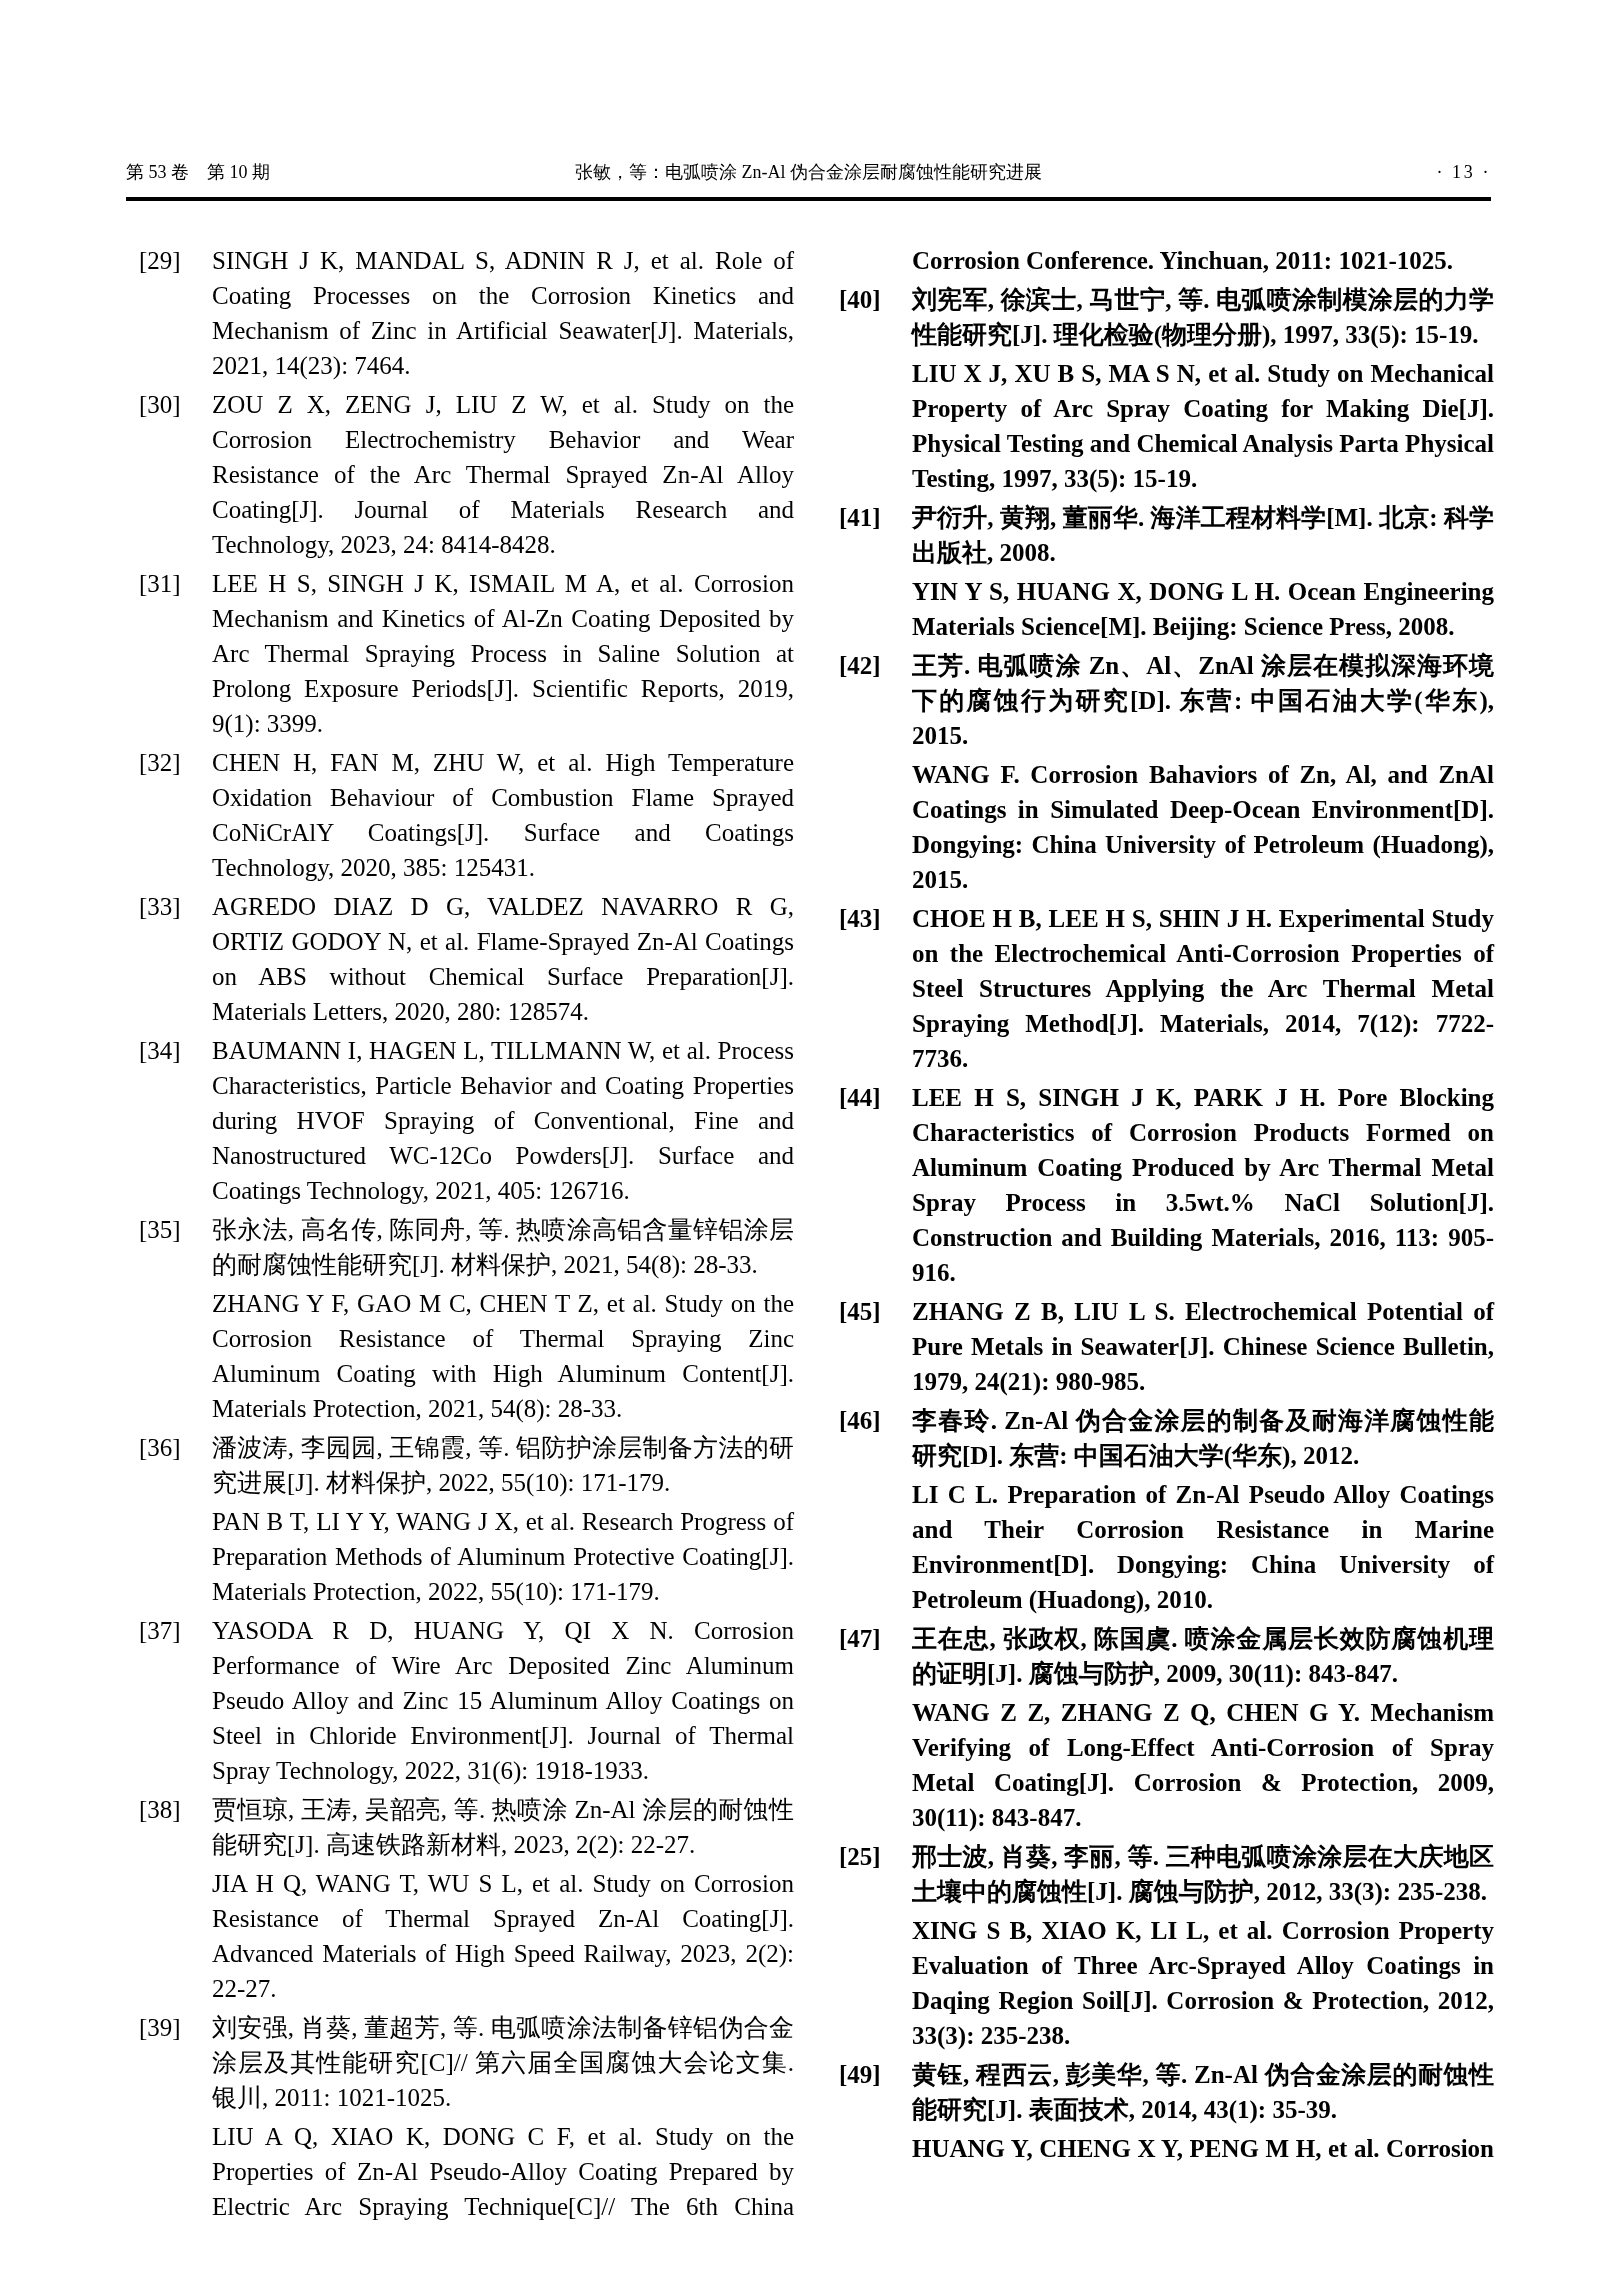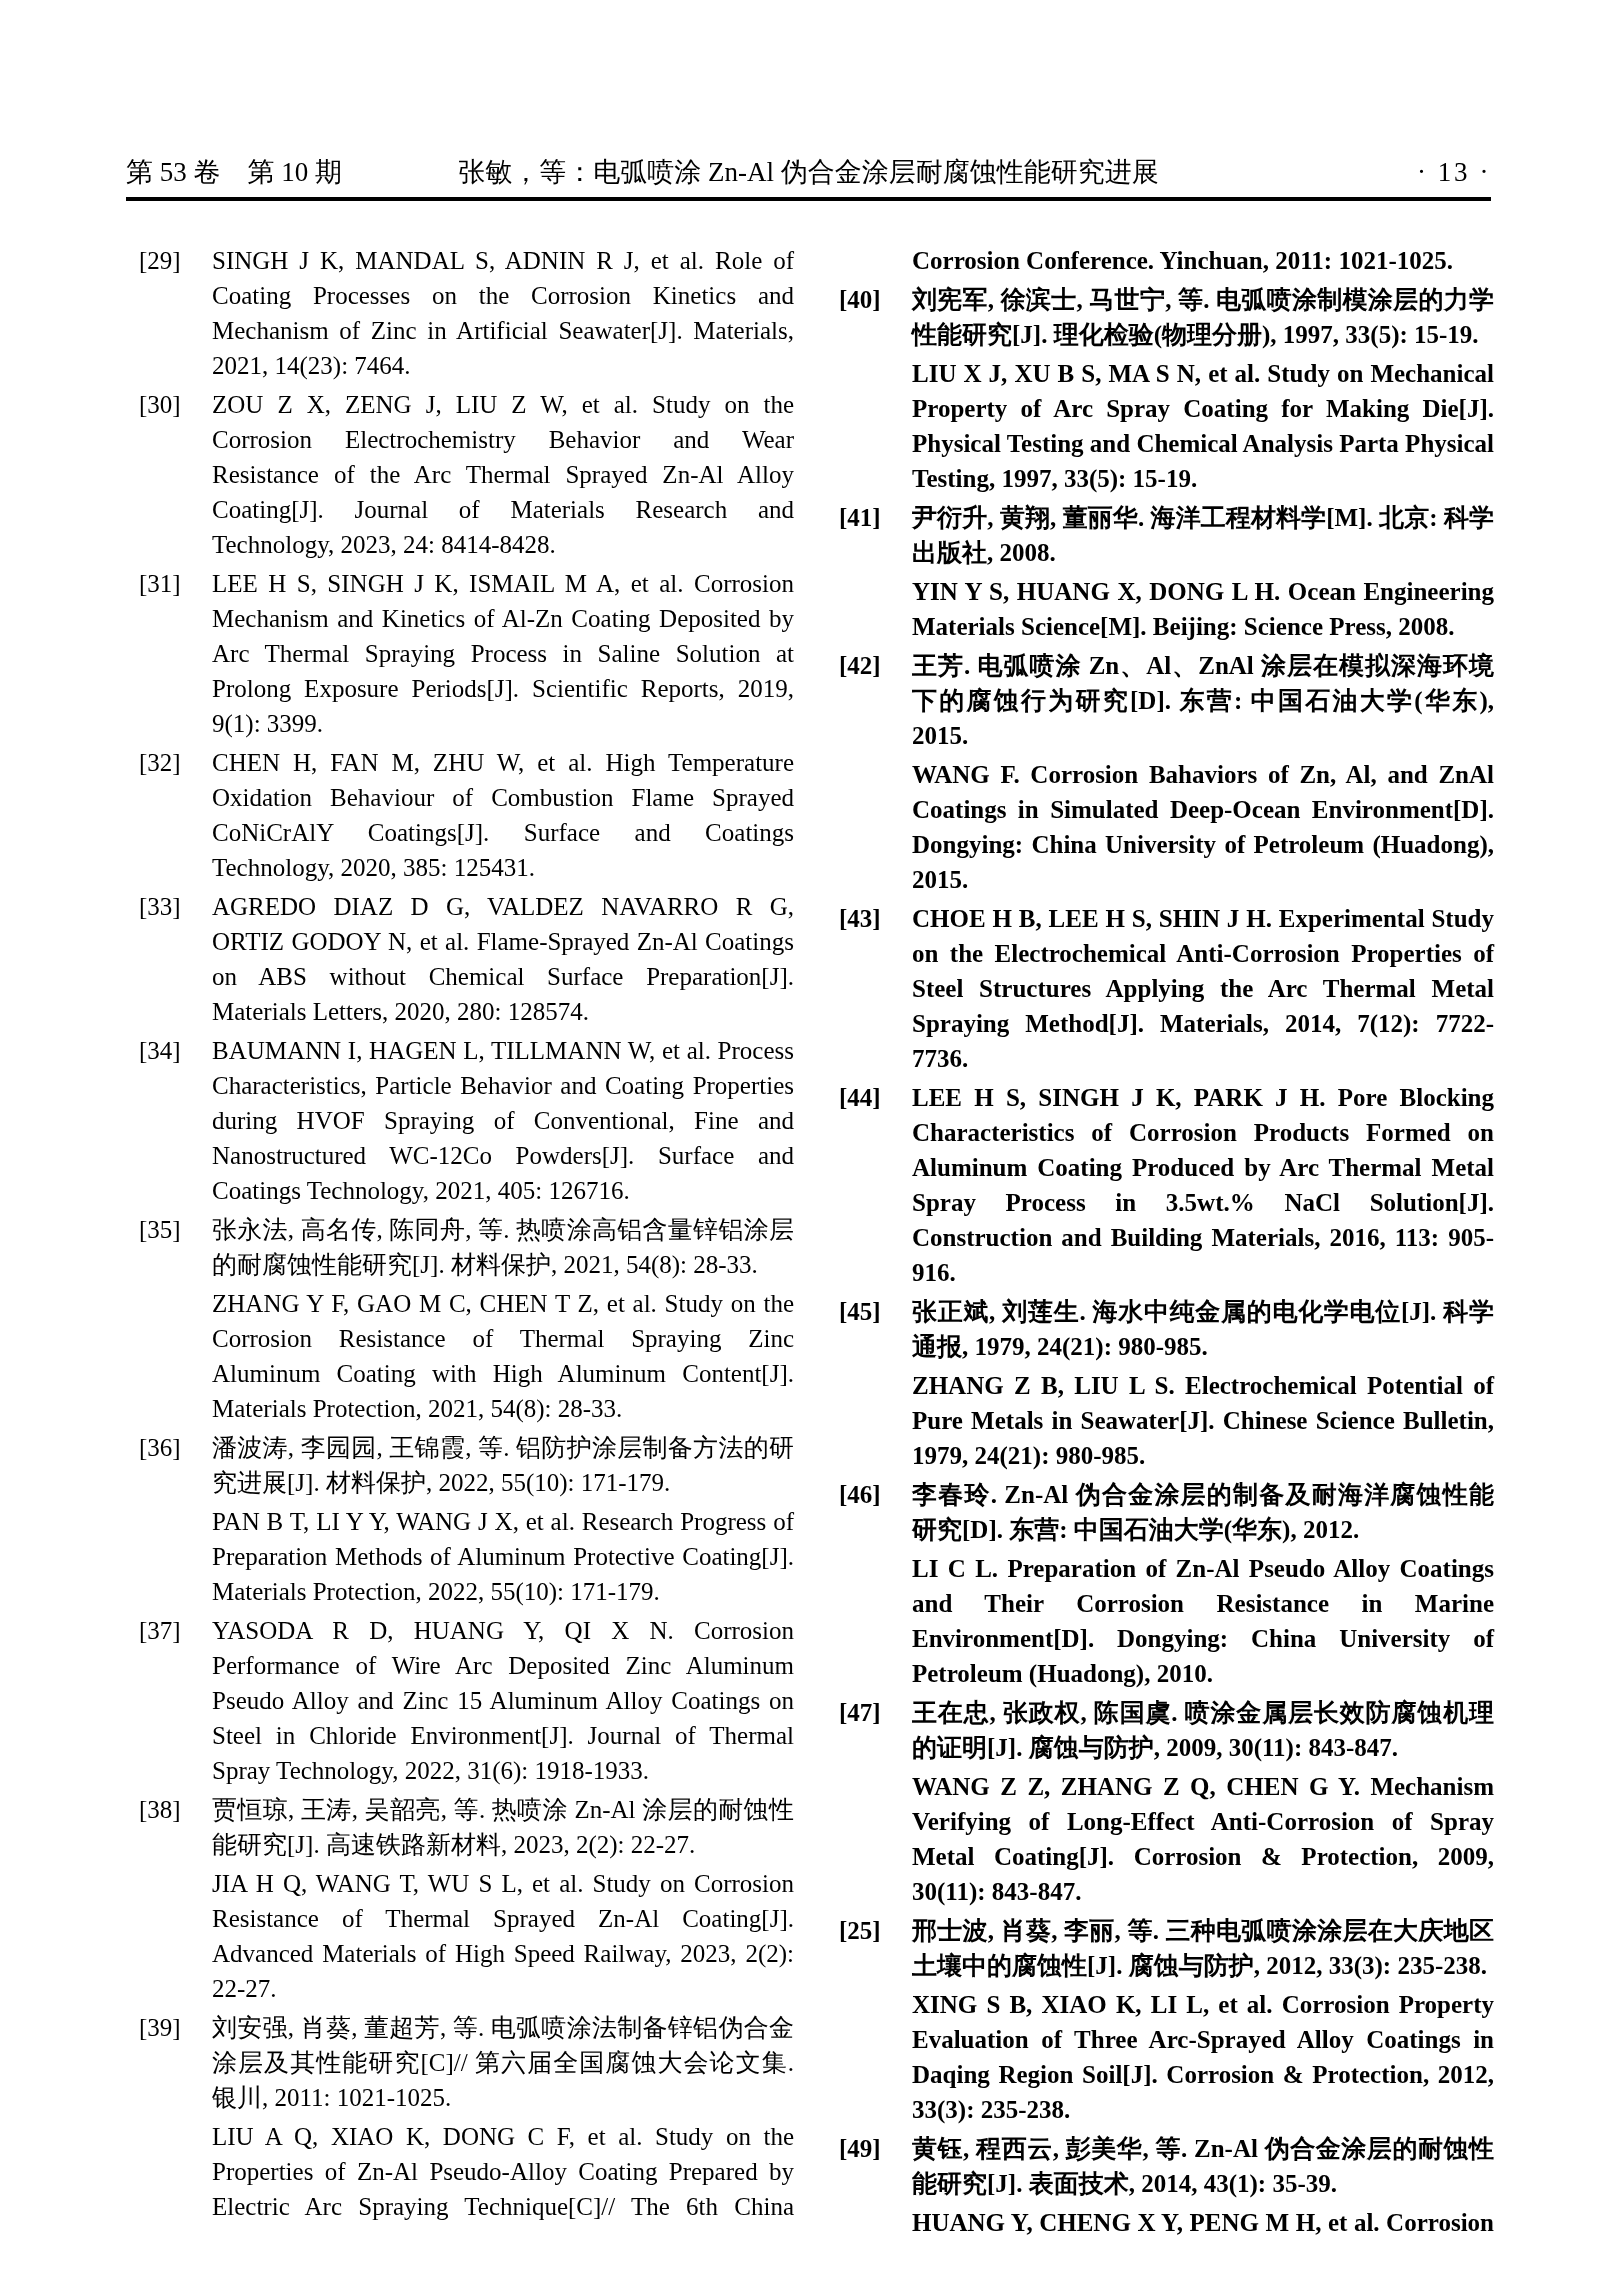--- a/index.html
+++ b/index.html
@@ -8,21 +8,21 @@
     width: 1623px; height: 2295px;
     background: #ffffff; color: #000000;
     position: relative;
     font-family: "Liberation Serif", "DejaVu Serif", serif;
     overflow: hidden;
   }
   .running-header {
     position: absolute;
     left: 126px; top: 154px;
     width: 1365px; height: 37px;
-    font-size: 27px; line-height: 37px;
+    font-size: 18px; line-height: 37px;
     white-space: nowrap;
   }
   .rh-left  { position: absolute; left: 0; top: 0; }
   .rh-center{ position: absolute; left: 50%; top: 0; transform: translateX(-50%); }
   .rh-right { position: absolute; right: 0; top: 0; letter-spacing: 2.6px; }
   .header-rule {
     position: absolute;
     left: 126px; top: 197px;
     width: 1365px; height: 3.9px;
     background: #000000;
@@ -137,21 +137,20 @@
         <div class="ref">
           <span class="ref-label">[43]</span>
           <p class="ref-p">CHOE H B, LEE H S, SHIN J H. Experimental Study on the Electrochemical Anti-Corrosion Properties of Steel Structures Applying the Arc Thermal Metal Spraying Method[J]. Materials, 2014, 7(12): 7722-7736.</p>
         </div>
         <div class="ref">
           <span class="ref-label">[44]</span>
           <p class="ref-p">LEE H S, SINGH J K, PARK J H. Pore Blocking Characteristics of Corrosion Products Formed on Aluminum Coating Produced by Arc Thermal Metal Spray Process in 3.5wt.% NaCl Solution[J]. Construction and Building Materials, 2016, 113: 905-916.</p>
         </div>
         <div class="ref">
           <span class="ref-label">[45]</span>
-          <p class="ref-p">张正斌, 刘莲生. 海水中纯金属的电化学电位[J]. 科学通报, 1979, 24(21): 980-985.</p>
           <p class="ref-p">ZHANG Z B, LIU L S. Electrochemical Potential of Pure Metals in Seawater[J]. Chinese Science Bulletin, 1979, 24(21): 980-985.</p>
         </div>
         <div class="ref">
           <span class="ref-label">[46]</span>
           <p class="ref-p">李春玲. Zn-Al 伪合金涂层的制备及耐海洋腐蚀性能研究[D]. 东营: 中国石油大学(华东), 2012.</p>
           <p class="ref-p">LI C L. Preparation of Zn-Al Pseudo Alloy Coatings and Their Corrosion Resistance in Marine Environment[D]. Dongying: China University of Petroleum (Huadong), 2010.</p>
         </div>
         <div class="ref">
           <span class="ref-label">[47]</span>
           <p class="ref-p">王在忠, 张政权, 陈国虞. 喷涂金属层长效防腐蚀机理的证明[J]. 腐蚀与防护, 2009, 30(11): 843-847.</p>

